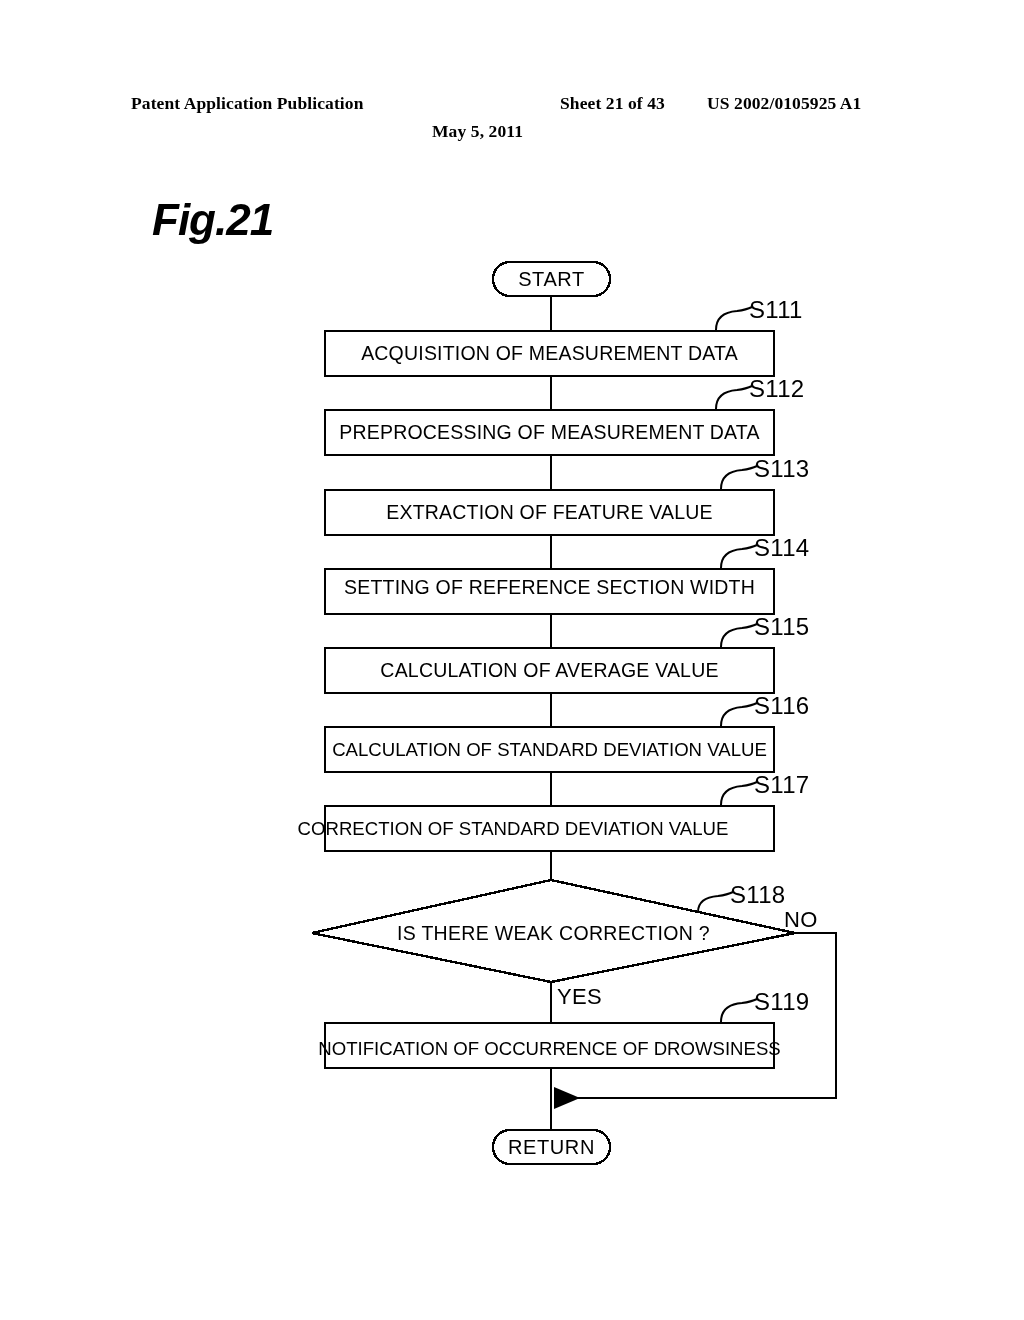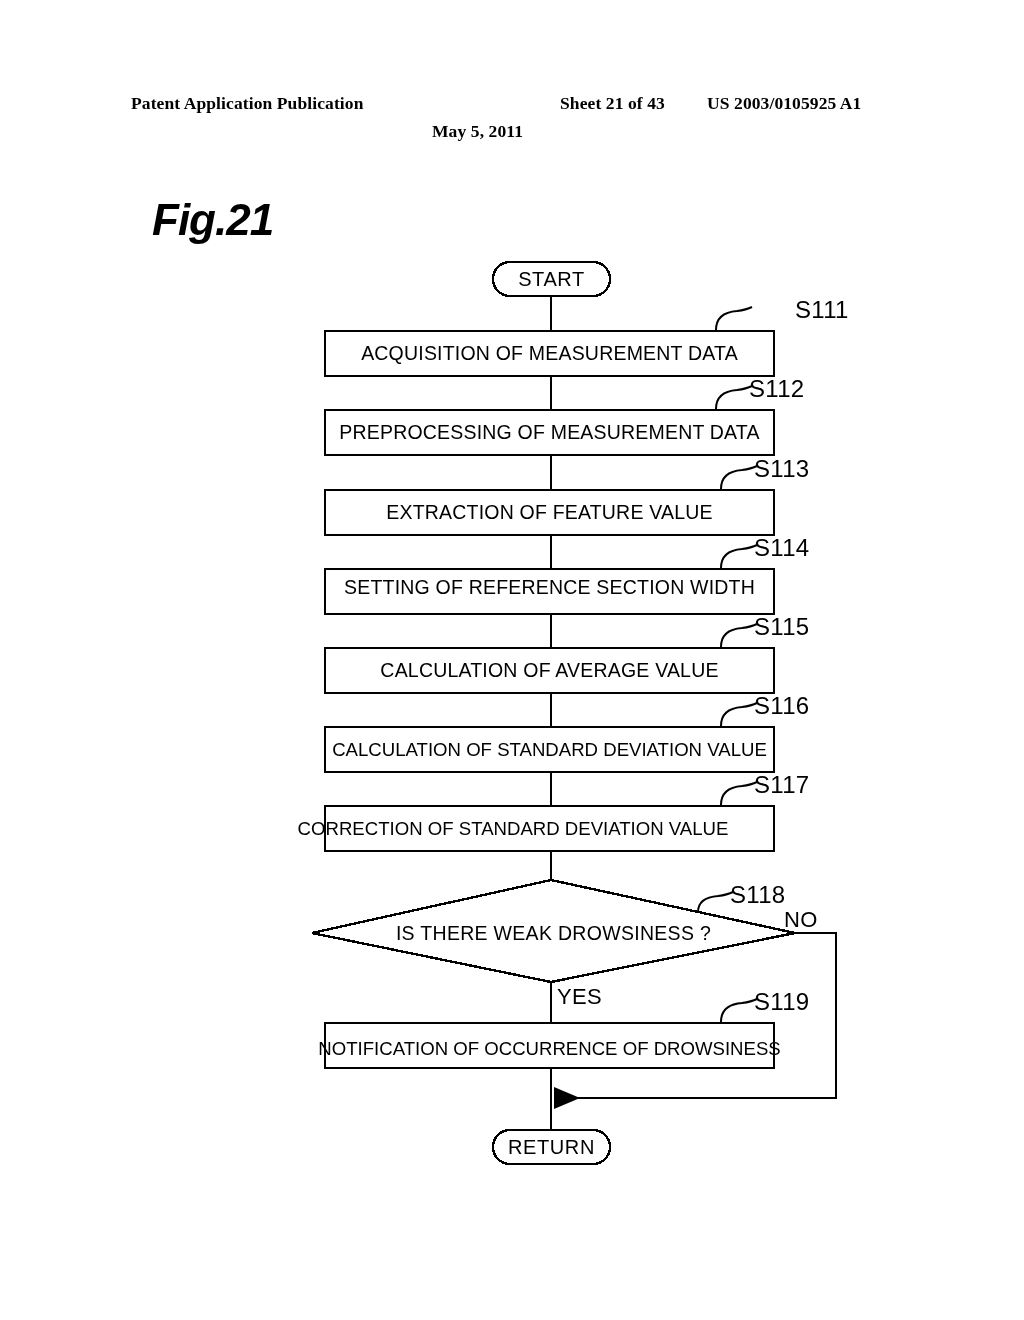--- a/index.html
+++ b/index.html
@@ -112,21 +112,21 @@
     white-space: nowrap;
   }
 </style>
 </head>
 <body>
 
 <div id="patent-header">
   <span class="hdr-item" id="hdr-publication">Patent Application Publication</span>
   <span class="hdr-item" id="hdr-date">May 5, 2011</span>
   <span class="hdr-item" id="hdr-sheet">Sheet 21 of 43</span>
-  <span class="hdr-item" id="hdr-docnum">US 2003/0105925 A1</span>
+  <span class="hdr-item" id="hdr-docnum">US 2002/0105925 A1</span>
 </div>
 
 <div id="figure-label">Fig.21</div>
 
 <div id="flowchart">
 
   <svg id="flow-svg" viewBox="0 0 1024 1320">
     <defs>
       <marker id="arrow-left" viewBox="0 0 12 10" refX="11" refY="5" markerWidth="12" markerHeight="10" orient="auto-start-reverse">
         <path d="M 12 0 L 0 5 L 12 10 z" fill="#000000"></path>
@@ -195,27 +195,27 @@
   <div class="node-text process-text" style="left:325px; top:569px; width:449px; height:36px;">SETTING OF REFERENCE SECTION WIDTH</div>
 
   <div class="node-text process-text" style="left:325px; top:648px; width:449px; height:45px;">CALCULATION OF AVERAGE VALUE</div>
 
   <div class="node-text process-text tight" style="left:325px; top:727px; width:449px; height:45px;">CALCULATION OF STANDARD DEVIATION VALUE</div>
 
   <div class="node-text process-text tight" style="left:325px; top:806px; width:376px; height:45px;">CORRECTION OF STANDARD DEVIATION VALUE</div>
 
   <div class="node-text process-text tight" style="left:325px; top:1023px; width:449px; height:51px;">NOTIFICATION OF OCCURRENCE OF DROWSINESS</div>
 
-  <div class="node-text decision-text" style="left:312px; top:911px; width:483px; height:44px;">IS THERE WEAK DROWSINESS ?</div>
+  <div class="node-text decision-text" style="left:312px; top:911px; width:483px; height:44px;">IS THERE WEAK CORRECTION ?</div>
 
   <div class="branch-label" style="left:784px; top:907px;">NO</div>
 
   <div class="branch-label" style="left:557px; top:984px;">YES</div>
 
-  <div class="step-label" style="left:749px; top:296px;margin-left:46px;">S111</div>
+  <div class="step-label" style="left:749px; top:296px;">S111</div>
 
   <div class="step-label" style="left:749px; top:375px;">S112</div>
 
   <div class="step-label" style="left:754px; top:455px;">S113</div>
 
   <div class="step-label" style="left:754px; top:534px;">S114</div>
 
   <div class="step-label" style="left:754px; top:613px;">S115</div>
 
   <div class="step-label" style="left:754px; top:692px;">S116</div>

